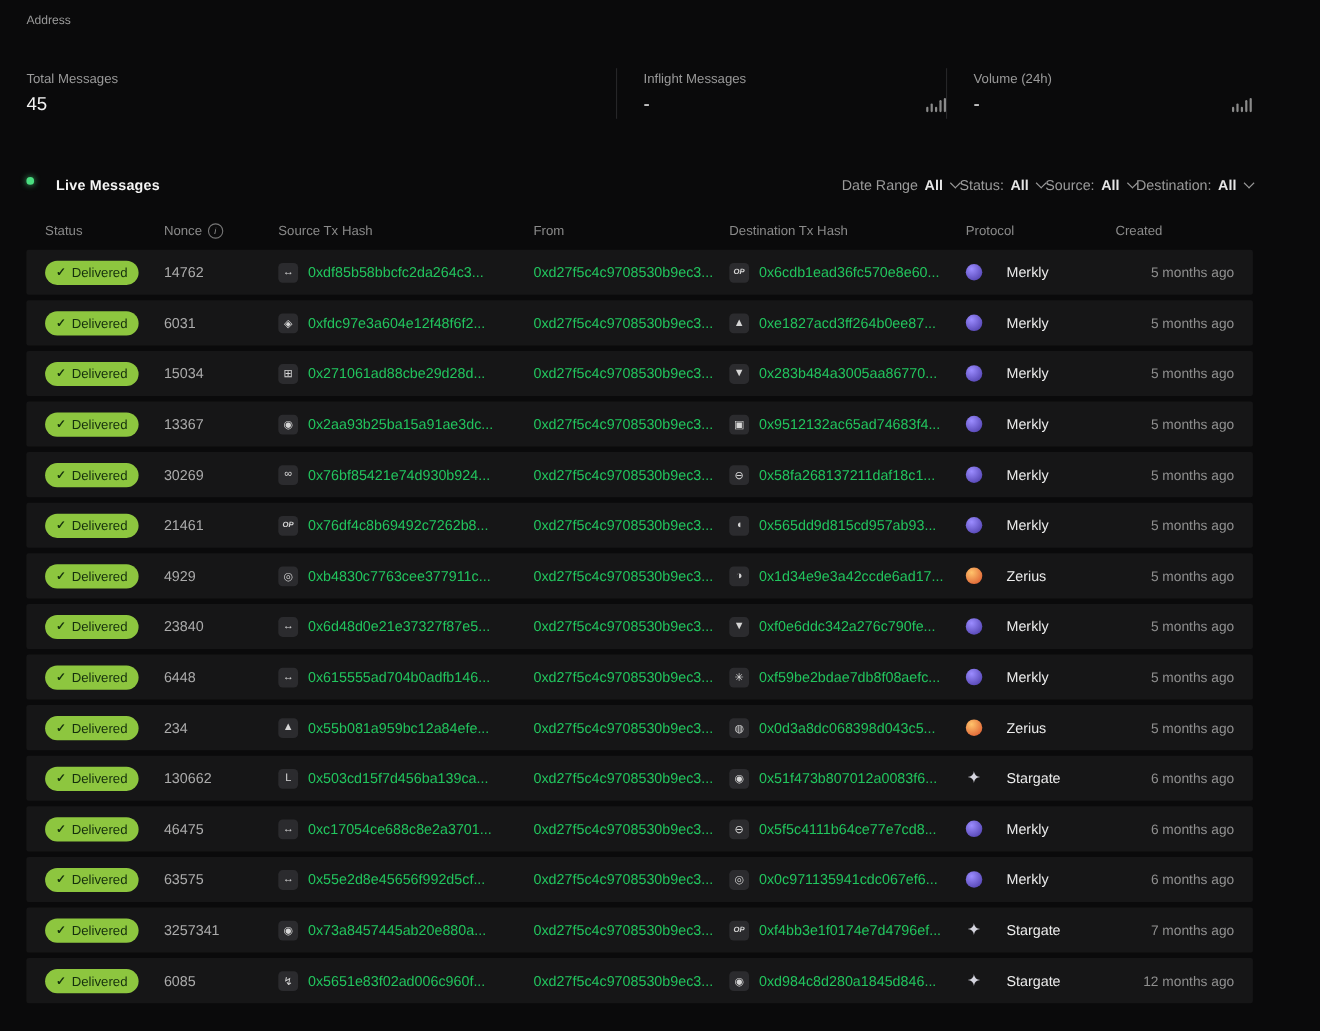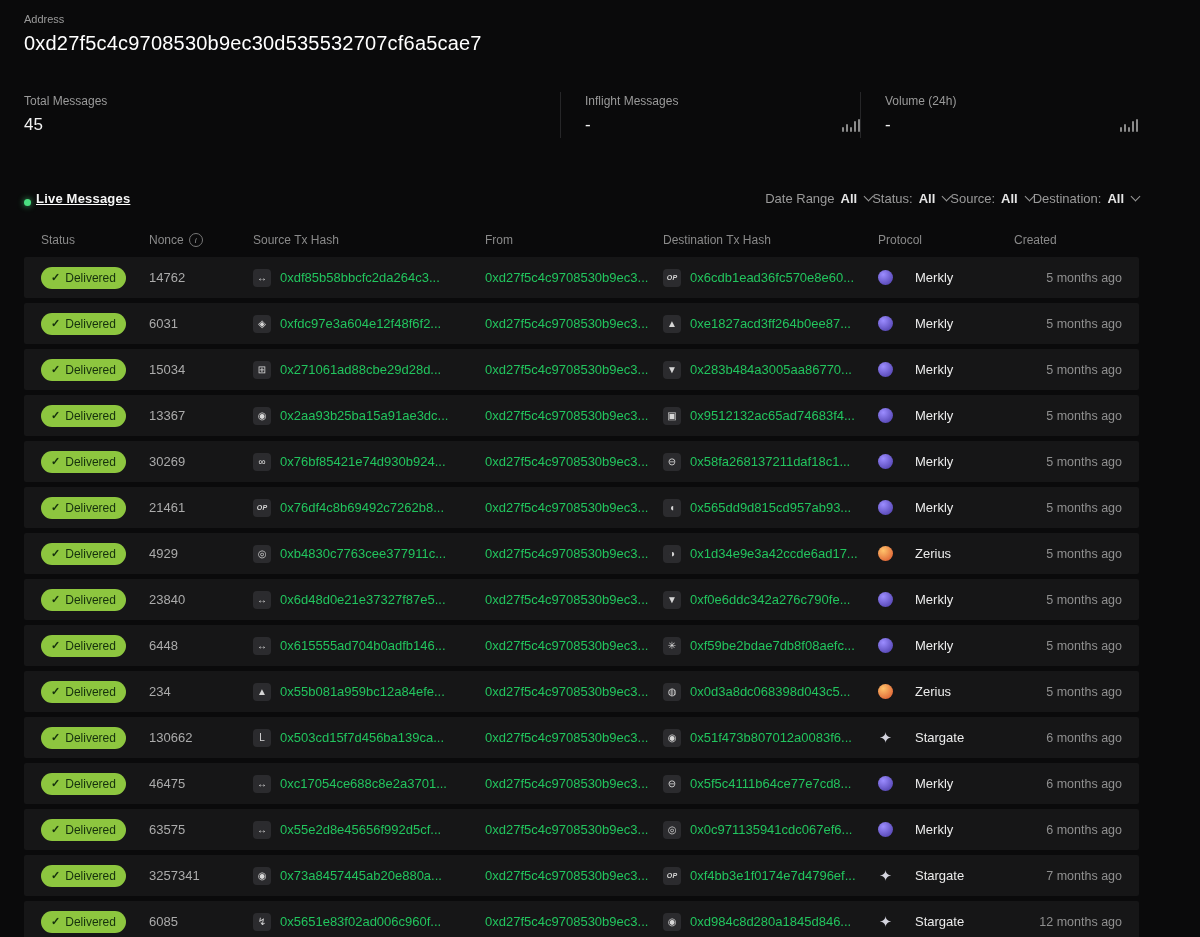--- a/index.html
+++ b/index.html
@@ -19,21 +19,21 @@
   .stat-label{font-size:12px;color:#9a9a9a;}
   .stat-value{margin-top:7px;font-size:17px;color:#f2f2f2;}
   .bars{position:absolute;right:0;bottom:6px;display:inline-flex;align-items:flex-end;gap:2px;height:13px;}
   .bars i{display:block;width:2px;background:#8a8a8a;border-radius:1px;}
   .bars i:nth-child(1){height:5px;} .bars i:nth-child(2){height:8px;}
   .bars i:nth-child(3){height:5px;} .bars i:nth-child(4){height:11px;}
   .bars i:nth-child(5){height:13px;}
 
   
   .live-bar{margin-top:47px;display:flex;align-items:center;justify-content:space-between;height:26px;}
-  .live-left{display:flex;align-items:flex-end;gap:5px;text-decoration:underline;}
+  .live-left{display:flex;align-items:flex-start;gap:20px;}
   .live-dot{width:7px;height:7px;border-radius:50%;background:#4ade80;box-shadow:0 0 6px rgba(74,222,128,.8);}
   .live-title{font-size:13px;font-weight:700;color:#f5f5f5;letter-spacing:.2px;}
   .filters{display:flex;align-items:center;}
   .filter{display:flex;align-items:center;cursor:pointer;font-size:13px;color:#9a9a9a;}
   .fvalue{margin-left:6px;color:#e6e6e6;font-weight:700;}
   .chev{width:6px;height:6px;border-right:1.6px solid #9a9a9a;border-bottom:1.6px solid #9a9a9a;
     transform:rotate(45deg);margin-left:8px;margin-top:-4px;}
 
   
   .thead,.trow{display:grid;grid-template-columns:108px 104px 232px 178px 215px 136px 1fr;
@@ -58,21 +58,20 @@
     background:#8dc63f;color:#15300d;font-size:12px;font-weight:500;}
   .check{font-size:11px;font-weight:700;}
   .created-col{text-align:right;}
 </style>
 </head>
 <body>
 
 <div class="page">
 
   <div class="addr-label">Address</div>
-  <div class="address">0xd27f5c4c9708530b9ec30d535532707cf6a5cae7</div>
 
   <div class="stats">
     <div class="stat stat-0">
       <div class="stat-label">Total Messages</div>
       <div class="stat-value">45</div>
     </div>
     <div class="stat stat-1">
       <div class="stat-label">Inflight Messages</div>
       <div class="stat-value">-</div>
       <span class="bars">

